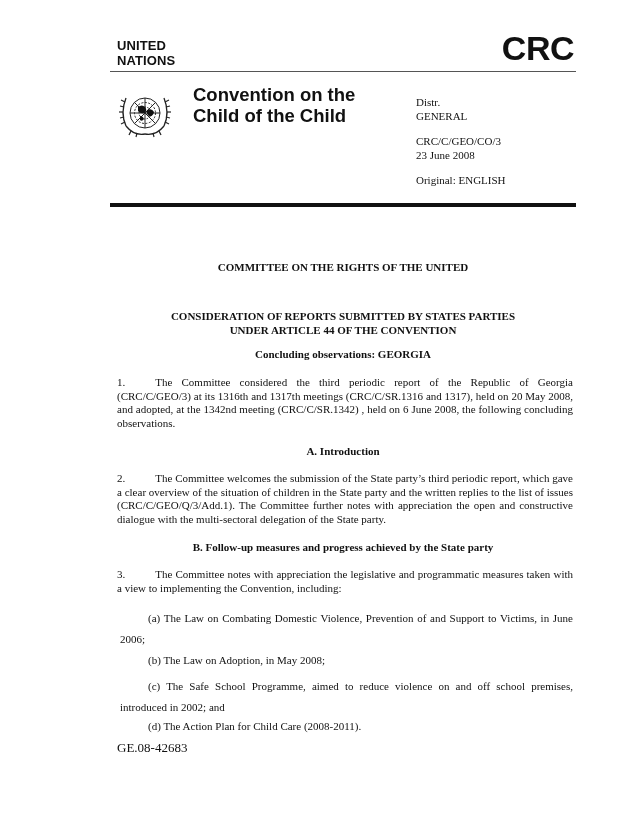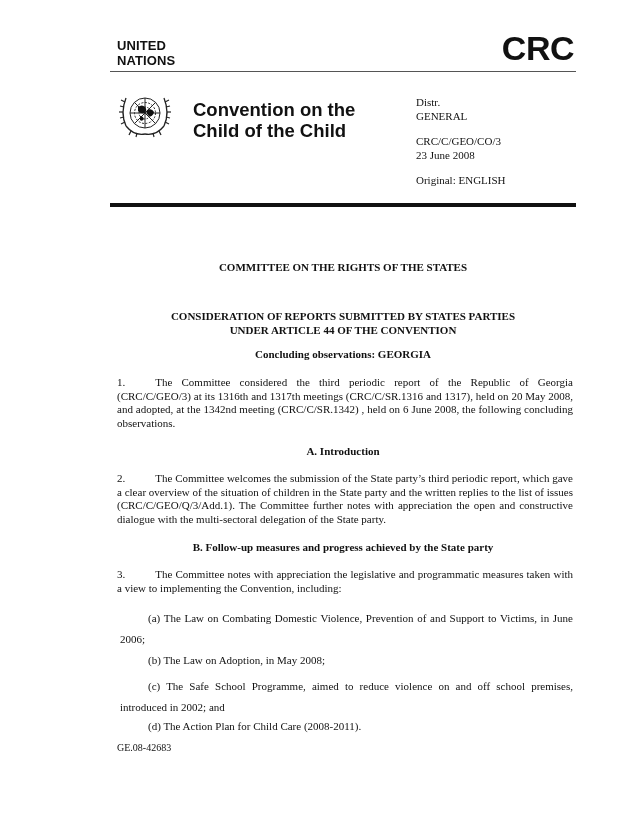--- a/index.html
+++ b/index.html
@@ -6,33 +6,33 @@
   body { width: 640px; height: 828px; position: relative; overflow: hidden; color: #111; }
   .page { position: absolute; left: 0; top: 0; width: 640px; height: 828px; background: #fff; }
   .sans { font-family: "Liberation Sans", "DejaVu Sans", sans-serif; }
   .serif { font-family: "Liberation Serif", "DejaVu Serif", serif; }
 
   .un-name { position: absolute; left: 117px; top: 38px; font-size: 13px; font-weight: bold; line-height: 15px; letter-spacing: 0.1px; }
   .crc-mark { position: absolute; right: 66px; top: 30px; font-size: 34px; font-weight: bold; line-height: 36px; letter-spacing: -0.5px; }
   .rule-thin { position: absolute; left: 110px; width: 466px; top: 71px; height: 1px; background: #555; }
 
   .emblem { position: absolute; left: 116px; top: 86px; width: 58px; height: 58px; }
-  .conv-title { position: absolute; left: 193px; top: 84px; font-size: 18.5px; font-weight: bold; line-height: 21px; margin-top: 15px; }
+  .conv-title { position: absolute; left: 193px; top: 84px; font-size: 18.5px; font-weight: bold; line-height: 21px; }
 
   .distr { position: absolute; left: 416px; top: 95px; font-size: 11px; line-height: 14px; }
   .distr p { margin: 0; }
   .distr .gap { height: 11px; }
 
   .rule-thick { position: absolute; left: 110px; width: 466px; top: 203px; height: 4px; background: #111; }
 
   .body-text { position: absolute; left: 117px; width: 456px; font-size: 11px; line-height: 13.7px; text-align: justify; }
   .center-head { position: absolute; left: 110px; width: 466px; text-align: center; font-size: 11px; font-weight: bold; line-height: 13.7px; }
   .indent { display: inline-block; width: 30px; }
   .sub-item { position: absolute; left: 120px; width: 453px; font-size: 11px; line-height: 21px; text-align: justify; text-indent: 28px; }
-  .footer-code { position: absolute; left: 117px; top: 741px; font-size: 10px; line-height: 13px; }
+  .footer-code { position: absolute; left: 117px; top: 741px; font-size: 13px; line-height: 13px; }
 </style>
 </head>
 <body>
 
 <div class="page">
 
   <div class="un-name sans">
     <div>UNITED</div>
     <div>NATIONS</div>
   </div>
@@ -92,21 +92,21 @@
     <p>GENERAL</p>
     <div class="gap"></div>
     <p>CRC/C/GEO/CO/3</p>
     <p>23 June 2008</p>
     <div class="gap"></div>
     <p>Original: ENGLISH</p>
   </div>
 
   <div class="rule-thick"></div>
 
-  <div class="center-head serif" style="top:261px;">COMMITTEE ON THE RIGHTS OF THE STATES</div>
+  <div class="center-head serif" style="top:261px;">COMMITTEE ON THE RIGHTS OF THE UNITED</div>
   <div class="center-head serif" style="top:310px;">
     <div>CONSIDERATION OF REPORTS SUBMITTED BY STATES PARTIES</div>
     <div>UNDER ARTICLE 44 OF THE CONVENTION</div>
   </div>
   <div class="center-head serif" style="top:348px;">Concluding observations: GEORGIA</div>
 
   <div class="body-text serif" style="top:376px;">
     <span>1.</span><span class="indent"></span><span>The Committee considered the third periodic report of the Republic of Georgia (CRC/C/GEO/3) at its 1316th and 1317th meetings (CRC/C/SR.1316 and 1317), held on 20 May 2008, and adopted, at the 1342nd meeting (CRC/C/SR.1342) , held on 6 June 2008, the following concluding observations.</span>
   </div>
 

